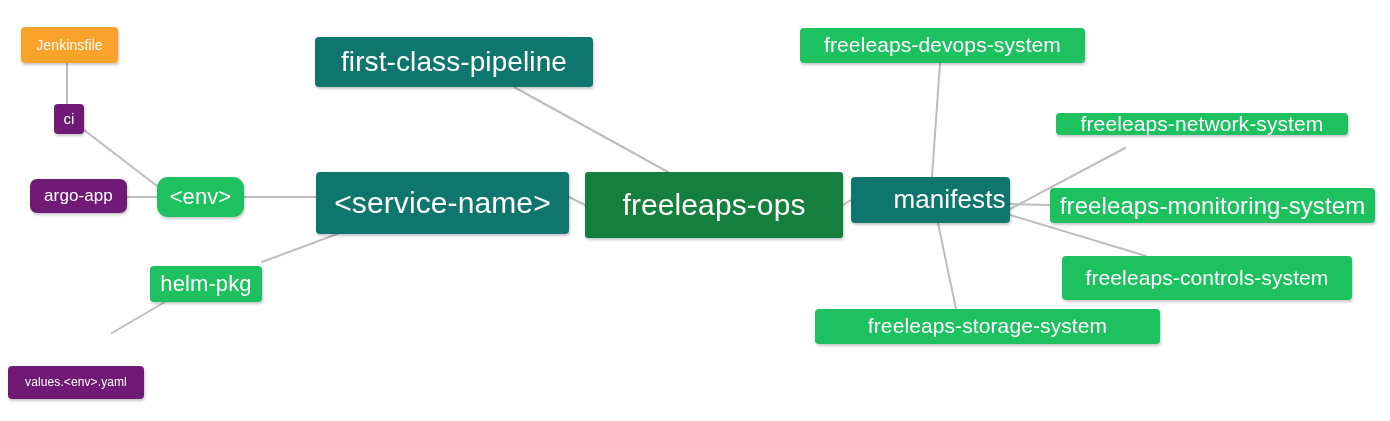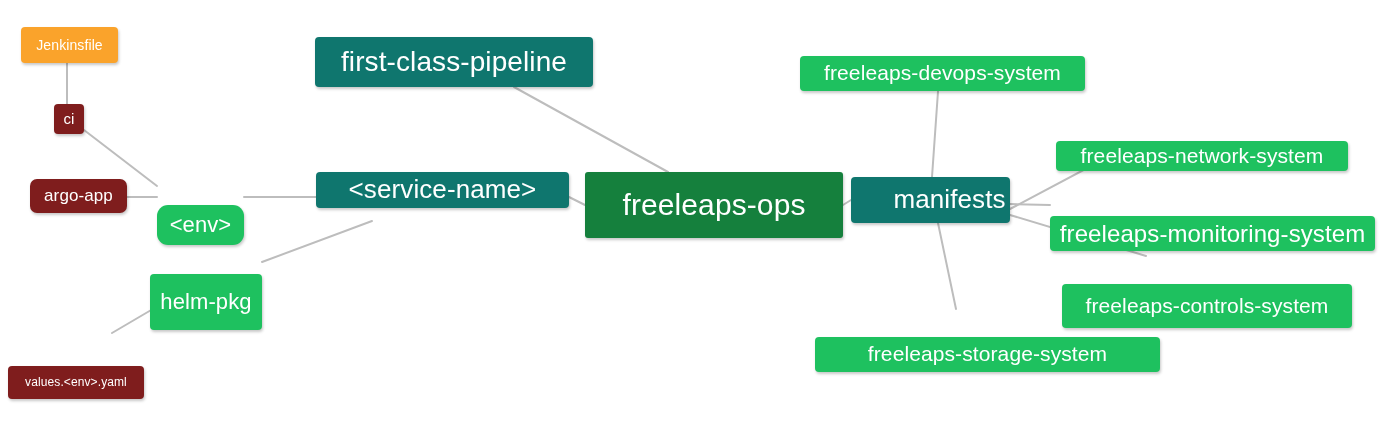--- a/index.html
+++ b/index.html
@@ -40,23 +40,23 @@
     line-height: 1.05;
     letter-spacing: 0.1px;
     padding: 0 10px;
     z-index: 2;
   }
   .n-root {
     background: #15803d;
     border-radius: 3px;
   }
   .n-blue   { background: #0f766e; }
-  .n-green  { background: #1ec15f; margin-top: 28px; }
+  .n-green  { background: #1ec15f; }
   .n-orange { background: #faa32b; }
-  .n-red    { background: #7f1d1d; }
+  .n-red    { background: #701a75; }
 </style>
 </head>
 <body>
 
 <div id="mindmap">
   <svg id="edge-layer" viewBox="0 0 1390 421" width="1390" height="421" xmlns="http://www.w3.org/2000/svg">
       <line x1="585" y1="205" x2="569" y2="197" stroke="#bdbdbd" stroke-width="2" stroke-linecap="round"></line>
       <line x1="668" y1="172" x2="514" y2="87" stroke="#bdbdbd" stroke-width="2" stroke-linecap="round"></line>
       <line x1="843" y1="205" x2="851" y2="200" stroke="#bdbdbd" stroke-width="2" stroke-linecap="round"></line>
       <line x1="316" y1="197" x2="244" y2="197" stroke="#bdbdbd" stroke-width="2" stroke-linecap="round"></line>
@@ -68,51 +68,51 @@
       <line x1="932" y1="177" x2="940" y2="63" stroke="#bdbdbd" stroke-width="2" stroke-linecap="round"></line>
       <line x1="1010" y1="209" x2="1125" y2="148" stroke="#bdbdbd" stroke-width="2" stroke-linecap="round"></line>
       <line x1="1010" y1="204" x2="1050" y2="205" stroke="#bdbdbd" stroke-width="2" stroke-linecap="round"></line>
       <line x1="1010" y1="215" x2="1146" y2="256" stroke="#bdbdbd" stroke-width="2" stroke-linecap="round"></line>
       <line x1="938" y1="223" x2="956" y2="309" stroke="#bdbdbd" stroke-width="2" stroke-linecap="round"></line>
     </svg>
   <div id="node-layer">
       <div class="node n-root" style="left: 585px; top: 172px; width: 258px; height: 66px; font-size: 30px;">
         <span>freeleaps-ops</span>
       </div>
-      <div class="node n-blue" style="left: 316px; top: 172px; width: 253px; height: 36px; font-size: 26px;">
+      <div class="node n-blue" style="left: 316px; top: 172px; width: 253px; height: 62px; font-size: 30px;">
         <span>&lt;service-name&gt;</span>
       </div>
       <div class="node n-blue" style="left: 315px; top: 37px; width: 278px; height: 50px; font-size: 28px;">
         <span>first-class-pipeline</span>
       </div>
       <div class="node n-blue" style="left: 851px; top: 177px; width: 159px; height: 46px; font-size: 26px; padding-left: 48px;">
         <span>manifests</span>
       </div>
       <div class="node n-green" style="left: 157px; top: 177px; width: 87px; height: 40px; font-size: 22px; border-radius: 11px;">
         <span>&lt;env&gt;</span>
       </div>
-      <div class="node n-green" style="left: 150px; top: 246px; width: 112px; height: 56px; font-size: 22px;">
+      <div class="node n-green" style="left: 150px; top: 266px; width: 112px; height: 36px; font-size: 22px;">
         <span>helm-pkg</span>
       </div>
       <div class="node n-red" style="left: 54px; top: 104px; width: 30px; height: 30px; font-size: 15px;">
         <span>ci</span>
       </div>
       <div class="node n-orange" style="left: 21px; top: 27px; width: 97px; height: 36px; font-size: 14px;">
         <span>Jenkinsfile</span>
       </div>
       <div class="node n-red" style="left: 30px; top: 179px; width: 97px; height: 34px; font-size: 17px; border-radius: 7px;">
         <span>argo-app</span>
       </div>
       <div class="node n-red" style="left: 8px; top: 333px; width: 136px; height: 33px; font-size: 12px; margin-top: 33px;">
         <span>values.&lt;env&gt;.yaml</span>
       </div>
       <div class="node n-green" style="left: 800px; top: 28px; width: 285px; height: 35px; font-size: 21px;">
         <span>freeleaps-devops-system</span>
       </div>
-      <div class="node n-green" style="left: 1056px; top: 113px; width: 292px; height: 30px; font-size: 21px;">
+      <div class="node n-green" style="left: 1056px; top: 113px; width: 292px; height: 22px; font-size: 21px;">
         <span>freeleaps-network-system</span>
       </div>
       <div class="node n-green" style="left: 1050px; top: 188px; width: 325px; height: 35px; font-size: 24px;">
         <span>freeleaps-monitoring-system</span>
       </div>
       <div class="node n-green" style="left: 1062px; top: 256px; width: 290px; height: 44px; font-size: 21px; text-align: right;">
         <span>freeleaps-controls-system</span>
       </div>
       <div class="node n-green" style="left: 815px; top: 309px; width: 345px; height: 35px; font-size: 21px;">
         <span>freeleaps-storage-system</span>

